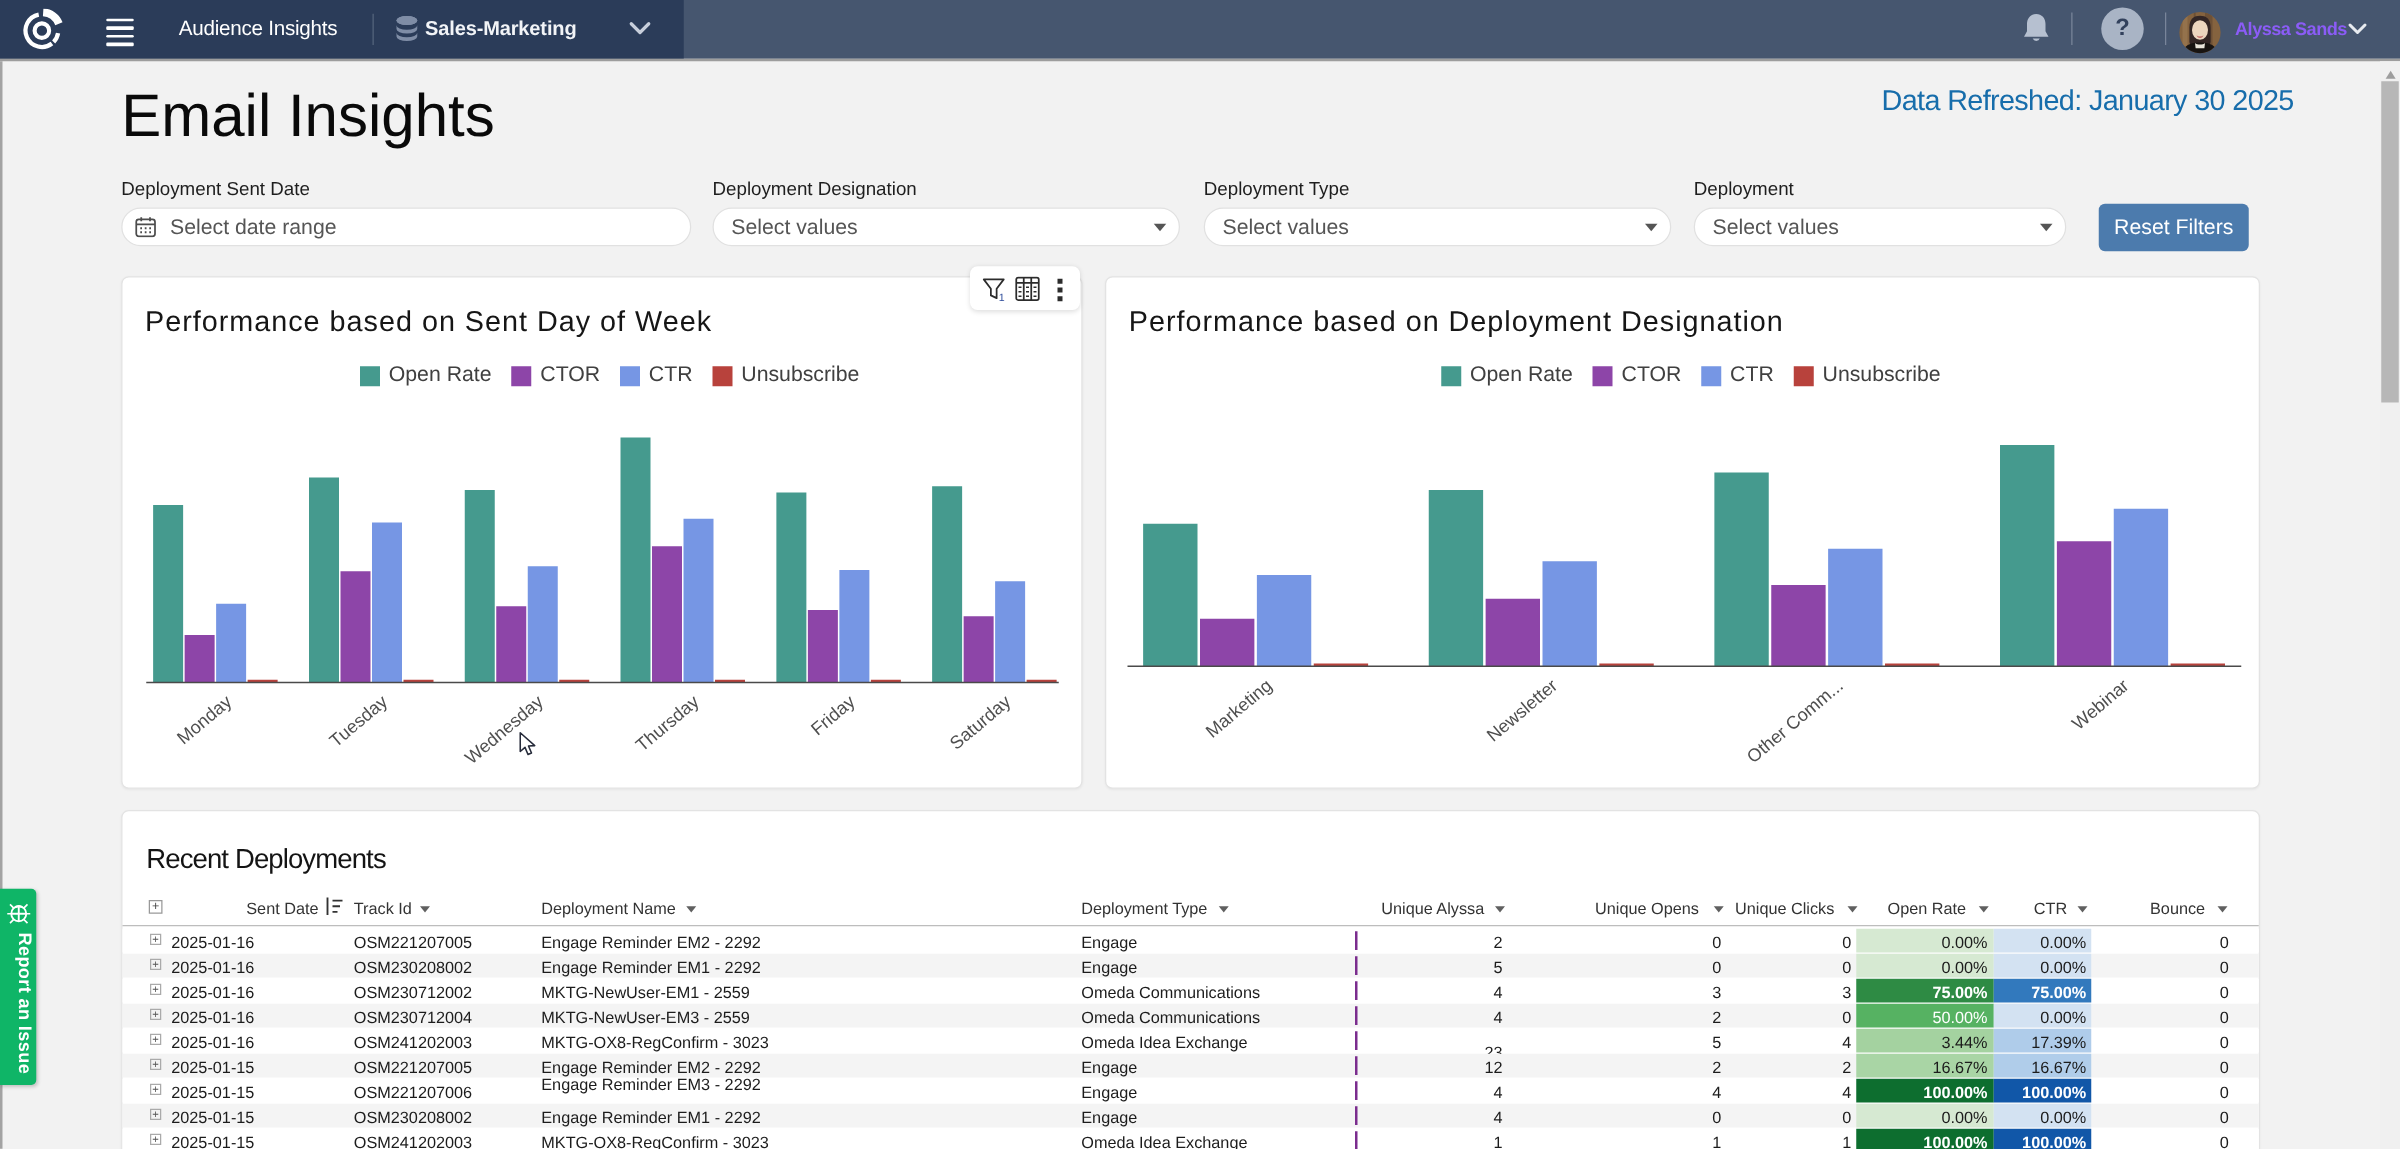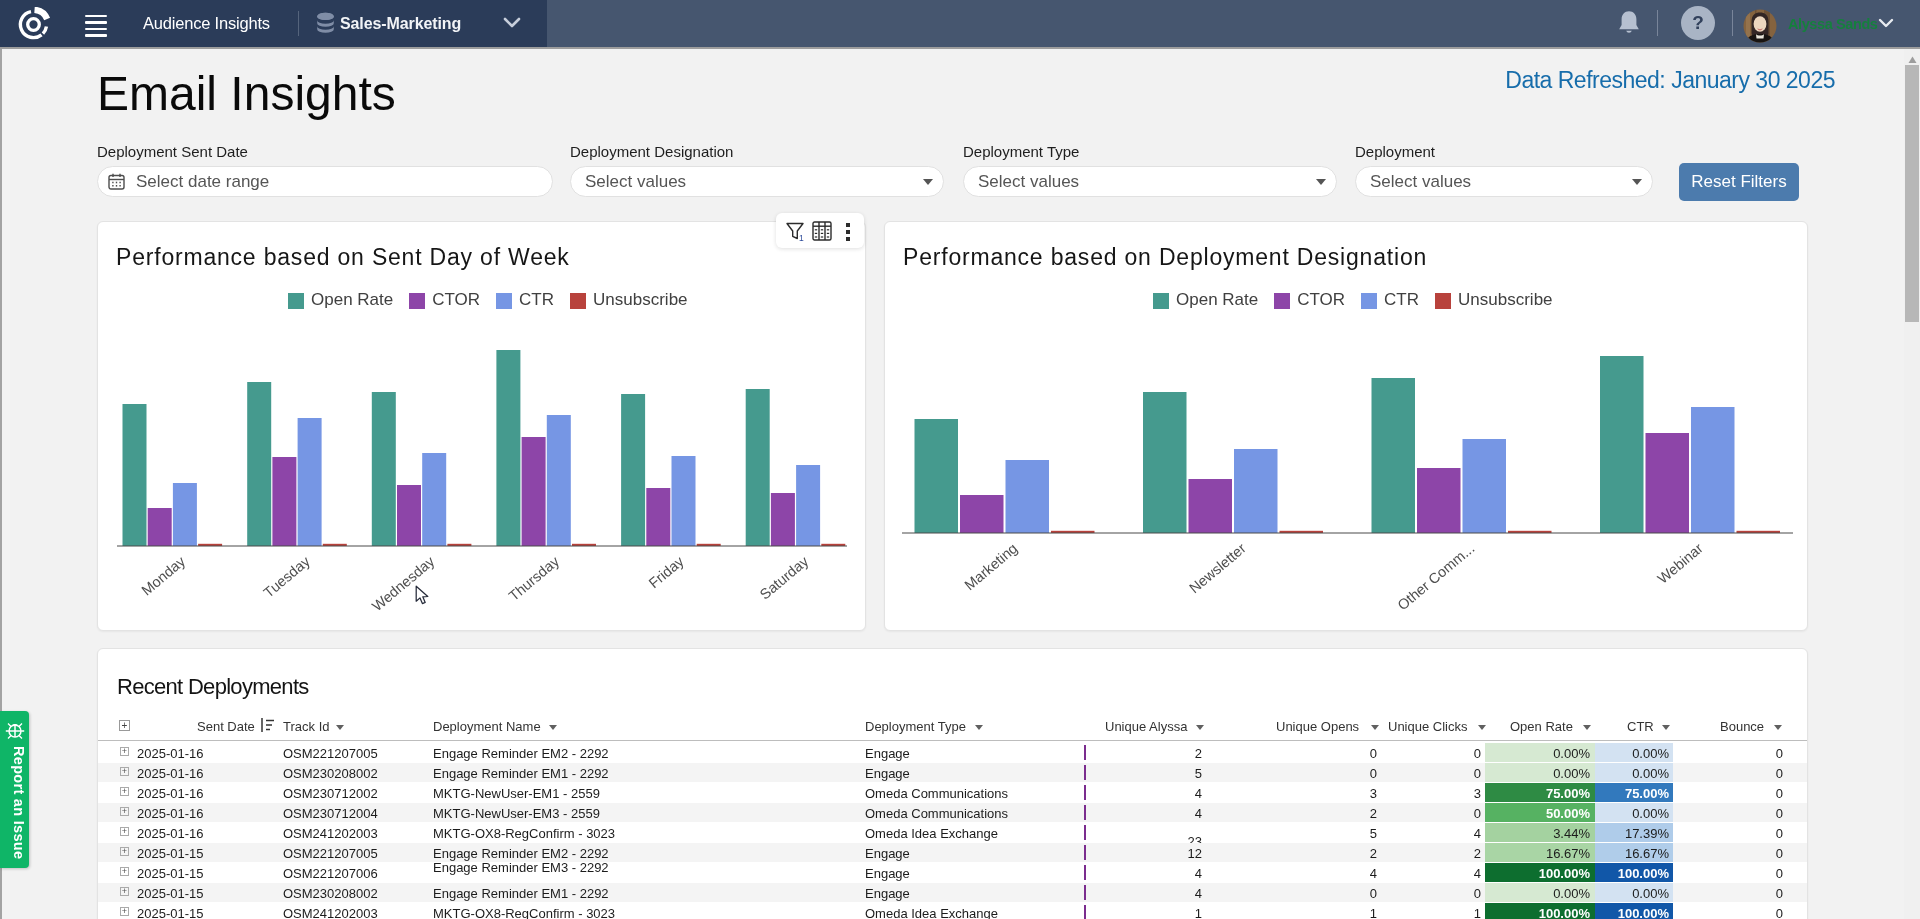--- a/index.html
+++ b/index.html
@@ -77,21 +77,21 @@
 <rect x="3" width="4" height="34" fill="#94724c"></rect>
 <rect x="12" width="1.5" height="34" fill="#6e5136"></rect>
 <path d="M8.5 13 C8.5 5.5 12.5 3.5 17 3.5 C21.5 3.5 25.5 5.5 25.5 13 L25.5 24 C25.5 27 23 29 21 29.5 L13 29.5 C11 29 8.5 27 8.5 24 Z" fill="#332625"></path>
 <ellipse cx="17" cy="15" rx="6.4" ry="7.8" fill="#ecd6bf"></ellipse>
 <path d="M10.6 14 C10.6 8.5 13 6.8 17 6.8 C21 6.8 23.4 8.5 23.4 14 L23.4 10.5 C23.4 7 21 5.2 17 5.2 C13 5.2 10.6 7 10.6 10.5 Z" fill="#332625"></path>
 <path d="M14.2 19.2 C15.3 20.3 18.7 20.3 19.8 19.2 C19.3 21 17.8 21.4 17 21.4 C16.2 21.4 14.7 21 14.2 19.2 Z" fill="#c97b74"></path>
 <path d="M3.5 34 C3.5 27.5 9 25 17 25 C25 25 30.5 27.5 30.5 34 Z" fill="#181412"></path>
 <path d="M13 25.3 C14.5 27 19.5 27 21 25.3 L20.5 29.5 L13.5 29.5 Z" fill="#e9e5db"></path>
 </g>
   </svg>
-<div class="abs" style="left:1788px;top:16px;font-size:14.5px;font-weight:700;color:#15803d;letter-spacing:-0.4px">Alyssa Sands</div>
+<div class="abs" style="left:1788px;top:16px;font-size:14.5px;font-weight:700;color:#8b5cf6;letter-spacing:-0.4px">Alyssa Sands</div>
 <svg class="abs" style="left:1878px;top:18px" width="16" height="11" viewBox="0 0 16 11">
 <path d="M2 2 L8 8 L14 2" fill="none" stroke="#e8ebf0" stroke-width="2.4" stroke-linecap="round" stroke-linejoin="round"></path>
   </svg>
 <div class="abs" style="left:97px;top:66px;font-size:48px;color:#0a0a0a;letter-spacing:0px">Email Insights</div>
 <div class="abs" style="left:1435px;top:67px;width:400px;text-align:right;font-size:23px;letter-spacing:-0.5px;color:#176dab">Data Refreshed: January 30 2025</div>
 <div class="flabel" style="left:97px;top:143px">Deployment Sent Date</div>
 <div class="flabel" style="left:570px;top:143px">Deployment Designation</div>
 <div class="flabel" style="left:963px;top:143px">Deployment Type</div>
 <div class="flabel" style="left:1355px;top:143px">Deployment</div>
 <div class="finput" style="left:97px;top:166px;width:456px;padding-left:38px">Select date range</div>
@@ -294,21 +294,21 @@
 <div class="abs" style="left:120px;top:807px;width:9px;height:9px;border:1px solid #aaa;color:#555;font-size:9px;line-height:7px;text-align:center">+</div>
 <div class="cell" style="left:137px;top:806px">2025-01-16</div>
 <div class="cell" style="left:283px;top:806px">OSM230712004</div>
 <div class="cell" style="left:433px;top:806px">MKTG-NewUser-EM3 - 2559</div>
 <div class="cell" style="left:865px;top:806px">Omeda Communications</div>
 <div class="abs" style="left:1084px;top:805px;width:2px;height:15px;background:#7b2d8e"></div>
 <div class="cell num" style="left:1102px;top:806px;width:100px">4</div>
 <div class="cell num" style="left:1277px;top:806px;width:100px">2</div>
 <div class="cell num" style="left:1381px;top:806px;width:100px">0</div>
 <div class="abs" style="left:1485px;top:803px;width:110px;height:19px;background:#56b262"></div>
-<div class="cell num" style="left:1485px;top:806px;width:105px;color:#fff;font-weight:700">50.00%</div>
+<div class="cell num" style="left:1485px;top:806px;width:105px;color:#fff;font-weight:400">50.00%</div>
 <div class="abs" style="left:1595px;top:803px;width:78px;height:19px;background:#d3e2f2"></div>
 <div class="cell num" style="left:1595px;top:806px;width:74px;color:#1c1c1c;font-weight:400">0.00%</div>
 <div class="cell num" style="left:1683px;top:806px;width:100px">0</div>
 <div class="abs" style="left:98px;top:823px;width:1709px;height:19px;background:#ffffff"></div>
 <div class="abs" style="left:120px;top:827px;width:9px;height:9px;border:1px solid #aaa;color:#555;font-size:9px;line-height:7px;text-align:center">+</div>
 <div class="cell" style="left:137px;top:826px">2025-01-16</div>
 <div class="cell" style="left:283px;top:826px">OSM241202003</div>
 <div class="cell" style="left:433px;top:826px">MKTG-OX8-RegConfirm - 3023</div>
 <div class="cell" style="left:865px;top:826px">Omeda Idea Exchange</div>
 <div class="abs" style="left:1084px;top:825px;width:2px;height:15px;background:#7b2d8e"></div>

